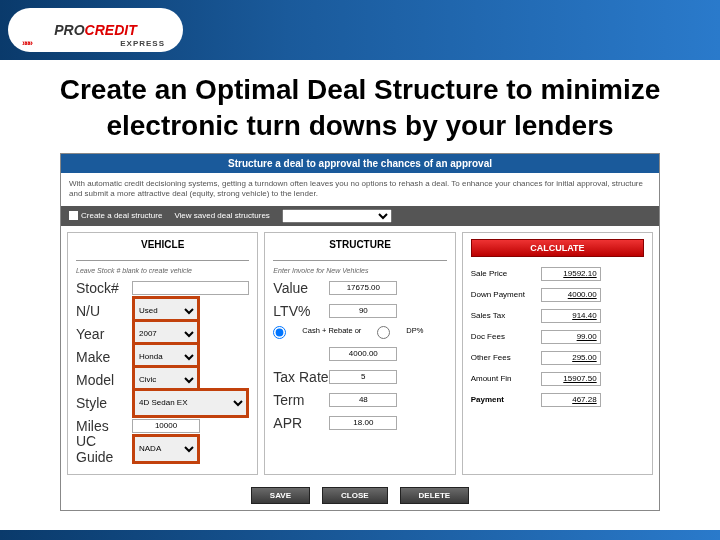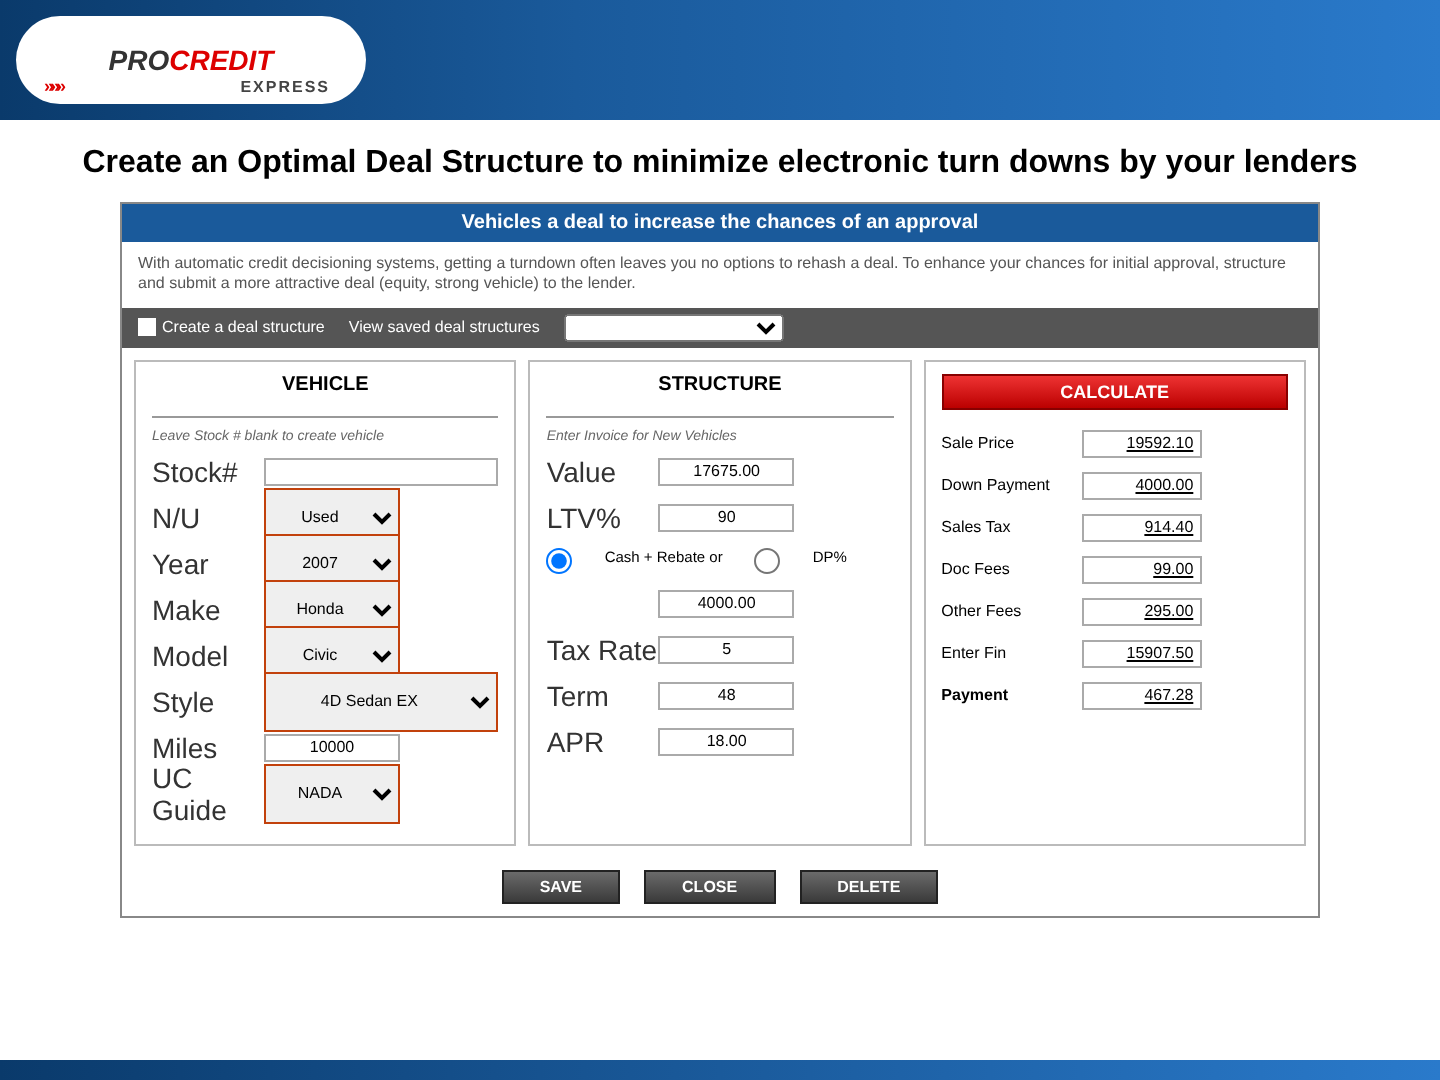--- a/index.html
+++ b/index.html
@@ -3,35 +3,35 @@
 <meta charset="utf-8">
 <style>
   * { box-sizing: border-box; margin: 0; padding: 0; }
   body { font-family: Arial, sans-serif; width: 720px; height: 540px; background: #fff; overflow: hidden; position: relative; }
   .top-banner { height: 60px; background: linear-gradient(to right, #0a3a6b, #1a5a9b 40%, #2a7acb); position: relative; }
   .logo { position: absolute; top: 8px; left: 8px; width: 175px; height: 44px; background: #fff; border-radius: 22px; display: flex; align-items: center; justify-content: center; font-weight: bold; font-size: 14px; }
   .logo .pro { color: #333; font-style: italic; }
   .logo .credit { color: #d00; font-style: italic; }
   .logo .express { position: absolute; bottom: 4px; right: 18px; font-size: 8px; color: #444; letter-spacing: 1px; }
   .logo .arrows { position: absolute; bottom: 4px; left: 14px; font-size: 9px; color: #d00; letter-spacing: -2px; }
-  .main-title { text-align: center; font-size: 16px; font-weight: bold; margin: 12px 20px 8px; line-height: 1.3; }
+  .main-title { text-align: center; font-size: 28px; font-weight: bold; margin: 12px 20px 8px; line-height: 1.3; }
   .app { margin: 0 auto; width: 600px; border: 1px solid #888; font-size: 9px; }
   .app-header { background: #1a5a9b; color: #fff; text-align: center; padding: 4px; font-weight: bold; font-size: 10px; }
   .intro { background: #fff; padding: 6px 8px; font-size: 8px; color: #555; line-height: 1.3; }
   .tabs { background: #555; color: #fff; padding: 3px 8px; display: flex; align-items: center; gap: 12px; font-size: 8px; }
   .tabs .chk { width: 9px; height: 9px; background: #fff; display: inline-block; vertical-align: middle; margin-right: 3px; }
   .tabs select { font-size: 8px; height: 14px; width: 110px; }
   .panels { display: flex; background: #fff; padding: 6px; gap: 6px; }
   .panel { flex: 1; border: 1px solid #bbb; padding: 6px 8px 10px; }
   .panel h3 { text-align: center; font-size: 10px; font-weight: bold; border-bottom: 1px solid #999; padding-bottom: 10px; margin-bottom: 6px; }
   .hint { font-style: italic; font-size: 7px; color: #666; margin-bottom: 6px; }
   .row { display: flex; align-items: center; margin-bottom: 7px; height: 16px; }
   .row label { flex: 0 0 56px; font-size: 14px; color: #333; }
   .row input[type=text] { flex: 1; min-width: 0; font-size: 8px; height: 14px; border: 1px solid #aaa; padding: 0 2px; text-align: center; }
-  .row select { flex: 1; min-width: 0; font-size: 8px; height: 30px; border: 1px solid #c2410c; text-align: center; }
+  .row select { flex: 1; min-width: 0; font-size: 8px; height: 30px; border: 3px solid #c2410c; }
   .short input, .short select { max-width: 68px; }
   .radio-row { font-size: 7.5px; display: flex; align-items: flex-start; gap: 16px; margin-bottom: 7px; }
   .radio-row input[type=radio] { margin: 0; }
   .calc-btn { display: block; width: 100%; background: linear-gradient(#e33, #b00); color: #fff; border: 1px solid #800; font-size: 9px; font-weight: bold; padding: 3px 0; text-align: center; margin-bottom: 10px; cursor: pointer; }
   .deal-row { display: flex; align-items: center; margin-bottom: 7px; }
   .deal-row label { flex: 0 0 70px; font-size: 8px; }
   .deal-row .val { flex: 1; min-width:0; font-size: 8px; height: 14px; border: 1px solid #aaa; padding: 0 3px; text-align: right; line-height: 14px; max-width: 60px; text-decoration: underline; }
   .actions { background: #fff; padding: 6px; display: flex; justify-content: center; gap: 12px; }
   .actions button { background: linear-gradient(#6a6a6a,#3a3a3a); color: #fff; border: 1px solid #222; font-size: 8px; font-weight: bold; padding: 3px 18px; cursor: pointer; }
   .bottom-bar { position: absolute; bottom: 0; left: 0; right: 0; height: 10px; background: linear-gradient(to right, #0a3a6b, #2a7acb); }
@@ -44,21 +44,21 @@
     <span class="arrows">»»»</span>
     <span class="pro">PRO</span>
       <span class="credit">CREDIT</span>
     <span class="express">EXPRESS</span>
   </div>
 </div>
 
 <h1 class="main-title">Create an Optimal Deal Structure to minimize electronic turn downs by your lenders</h1>
 
 <div class="app">
-  <div class="app-header">Vehicles a deal to increase the chances of an approval</div>
+  <div class="app-header">Structure a deal to approval the chances of an approval</div>
   <div class="intro">With automatic credit decisioning systems, getting a turndown often leaves you no options to rehash a deal. To enhance your chances for initial approval, structure and submit a more attractive deal (equity, strong vehicle) to the lender.</div>
   <div class="tabs">
     <span><span class="chk"></span><span>Create a deal structure</span></span>
     <span>View saved deal structures</span>
     <select><option></option></select>
   </div>
   <div class="panels">
 
     <div class="panel">
       <h3>VEHICLE</h3>
@@ -148,21 +148,21 @@
         </div>
       <div class="deal-row">
           <label>Doc Fees</label>
           <input class="val" value="99.00" style="">
         </div>
       <div class="deal-row">
           <label>Other Fees</label>
           <input class="val" value="295.00" style="">
         </div>
       <div class="deal-row">
-          <label>Enter Fin</label>
+          <label>Amount Fin</label>
           <input class="val" value="15907.50" style="">
         </div>
       <div class="deal-row">
           <label style="font-weight:bold">Payment</label>
           <input class="val" value="467.28" style="">
         </div>
     </div>
   </div>
   <div class="actions">
     <button>SAVE</button>

